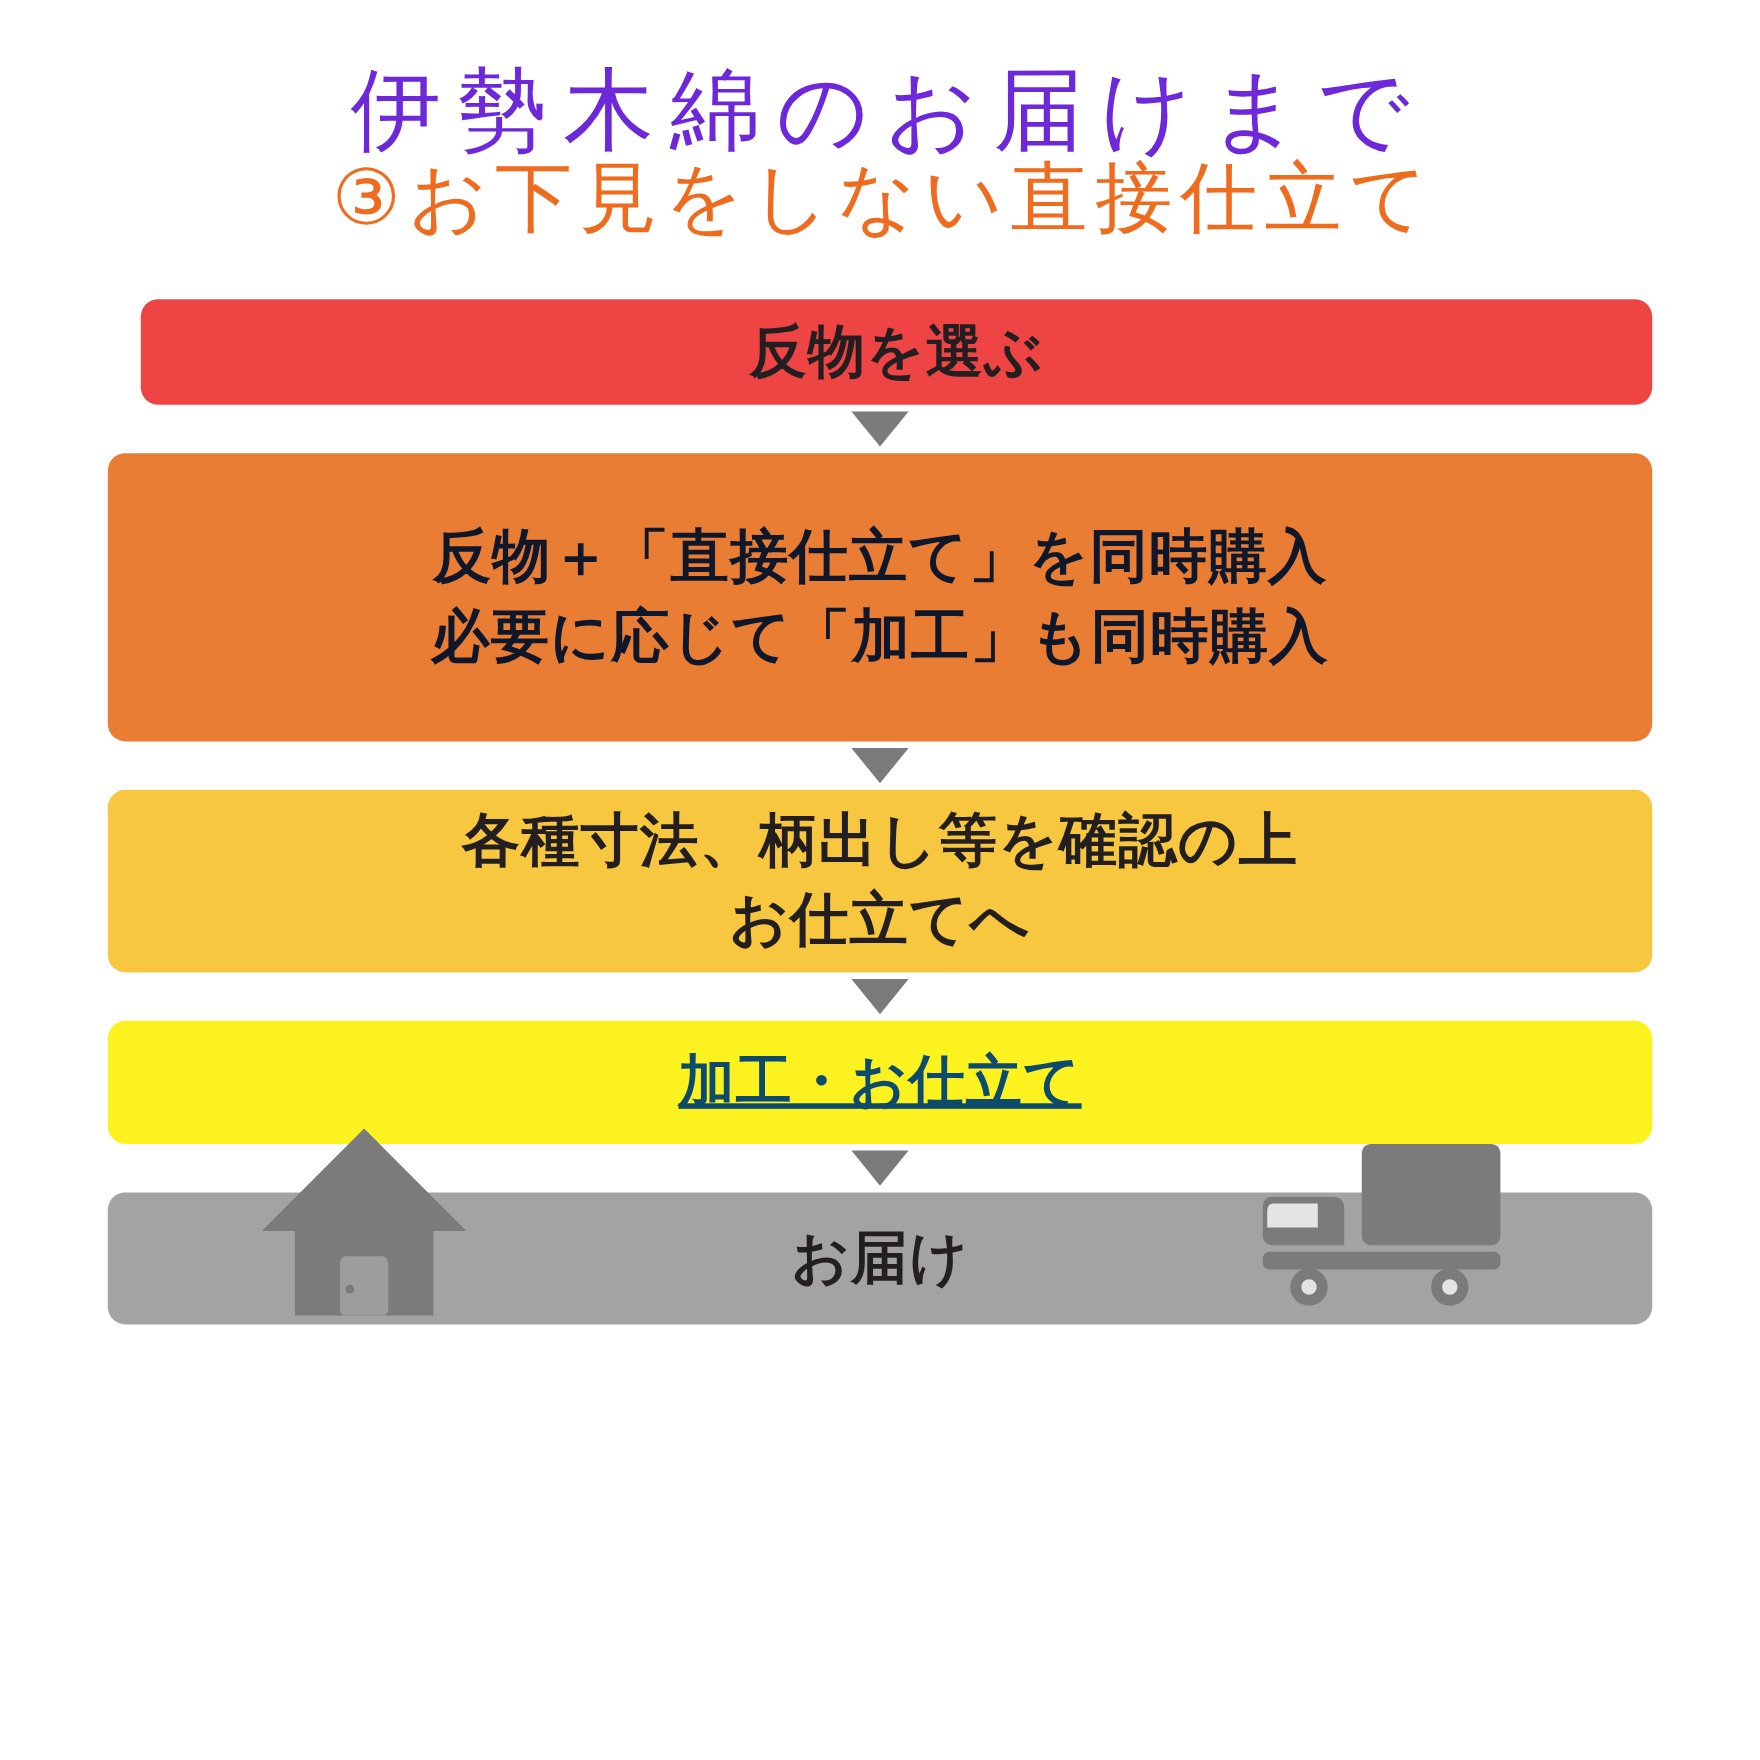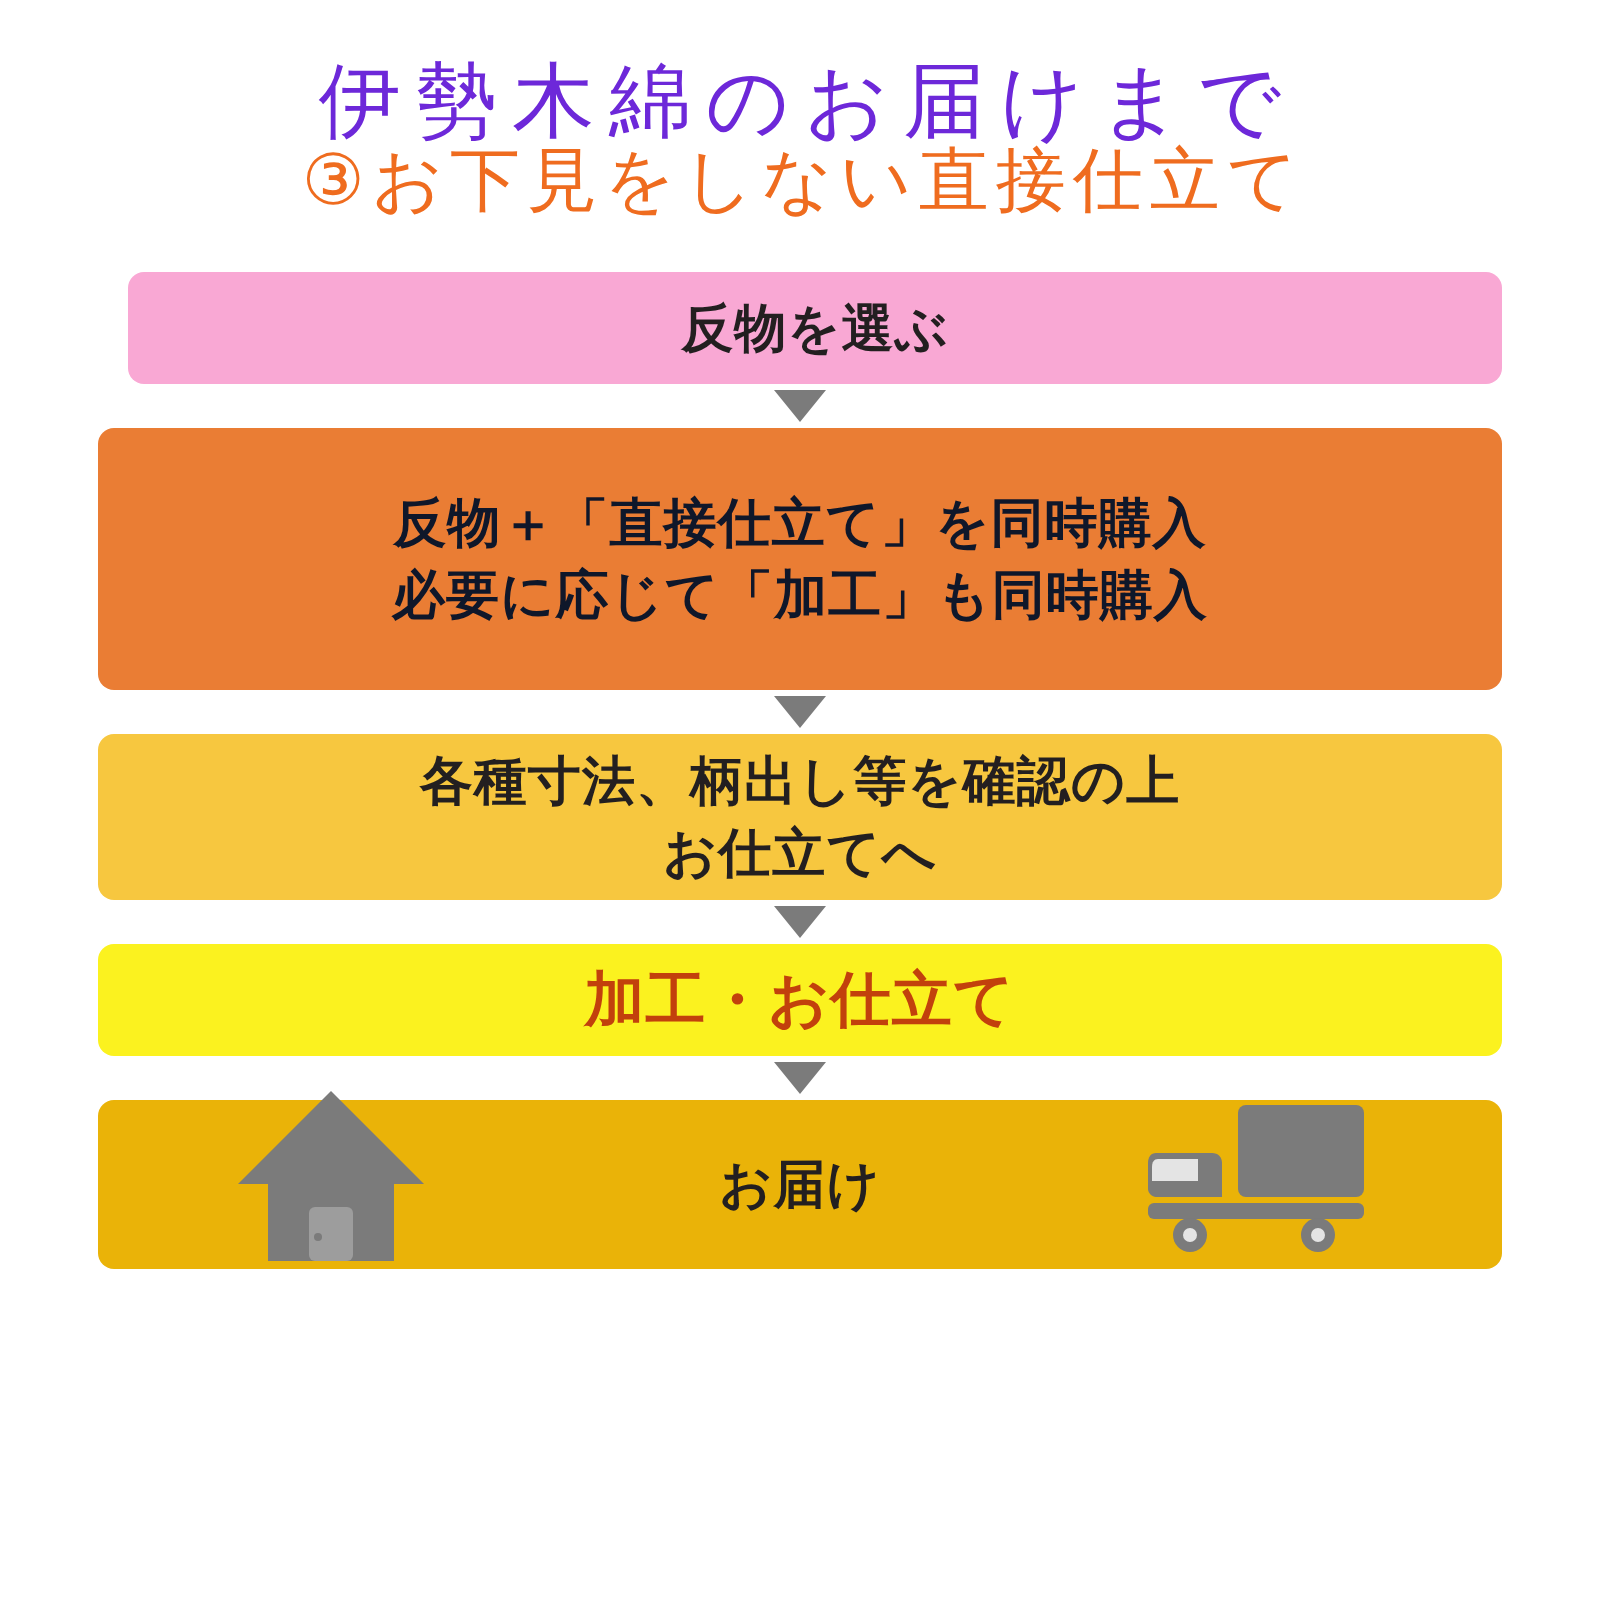--- a/index.html
+++ b/index.html
@@ -65,47 +65,47 @@
     box-sizing: border-box;
   }
   .step-text {
     font-weight: 700;
     line-height: 1.35;
     white-space: pre-line;
     letter-spacing: 0.02em;
   }
 
   .step-1 {
-    background: #f9a8d4;
-    height: 112px;
+    background: #ef4444;
+    height: 96px;
     margin-left: 30px;
   }
   .step-1 .step-text { font-size: 52px; color: #231f20; }
 
   .step-2 {
     background: #ea7d34;
     height: 262px;
   }
   .step-2 .step-text { font-size: 53px; color: #0f172a; }
 
   .step-3 {
     background: #f7c73f;
     height: 166px;
   }
   .step-3 .step-text { font-size: 53px; color: #231f20; }
 
   .step-4 {
     background: #fbf21f;
     height: 112px;
   }
-  .step-4 .step-text { font-size: 60px; color: #c2410c; }
+  .step-4 .step-text { font-size: 51px; color: #0c4a6e; text-decoration: underline; }
 
   .step-5 {
-    background: #eab308;
-    height: 169px;
+    background: #a3a3a3;
+    height: 120px;
   }
   .step-5 .step-text { font-size: 52px; color: #231f20; }
 
   .arrow {
     height: 44px;
     display: flex;
     align-items: center;
     justify-content: center;
   }
   .arrow .tri {

